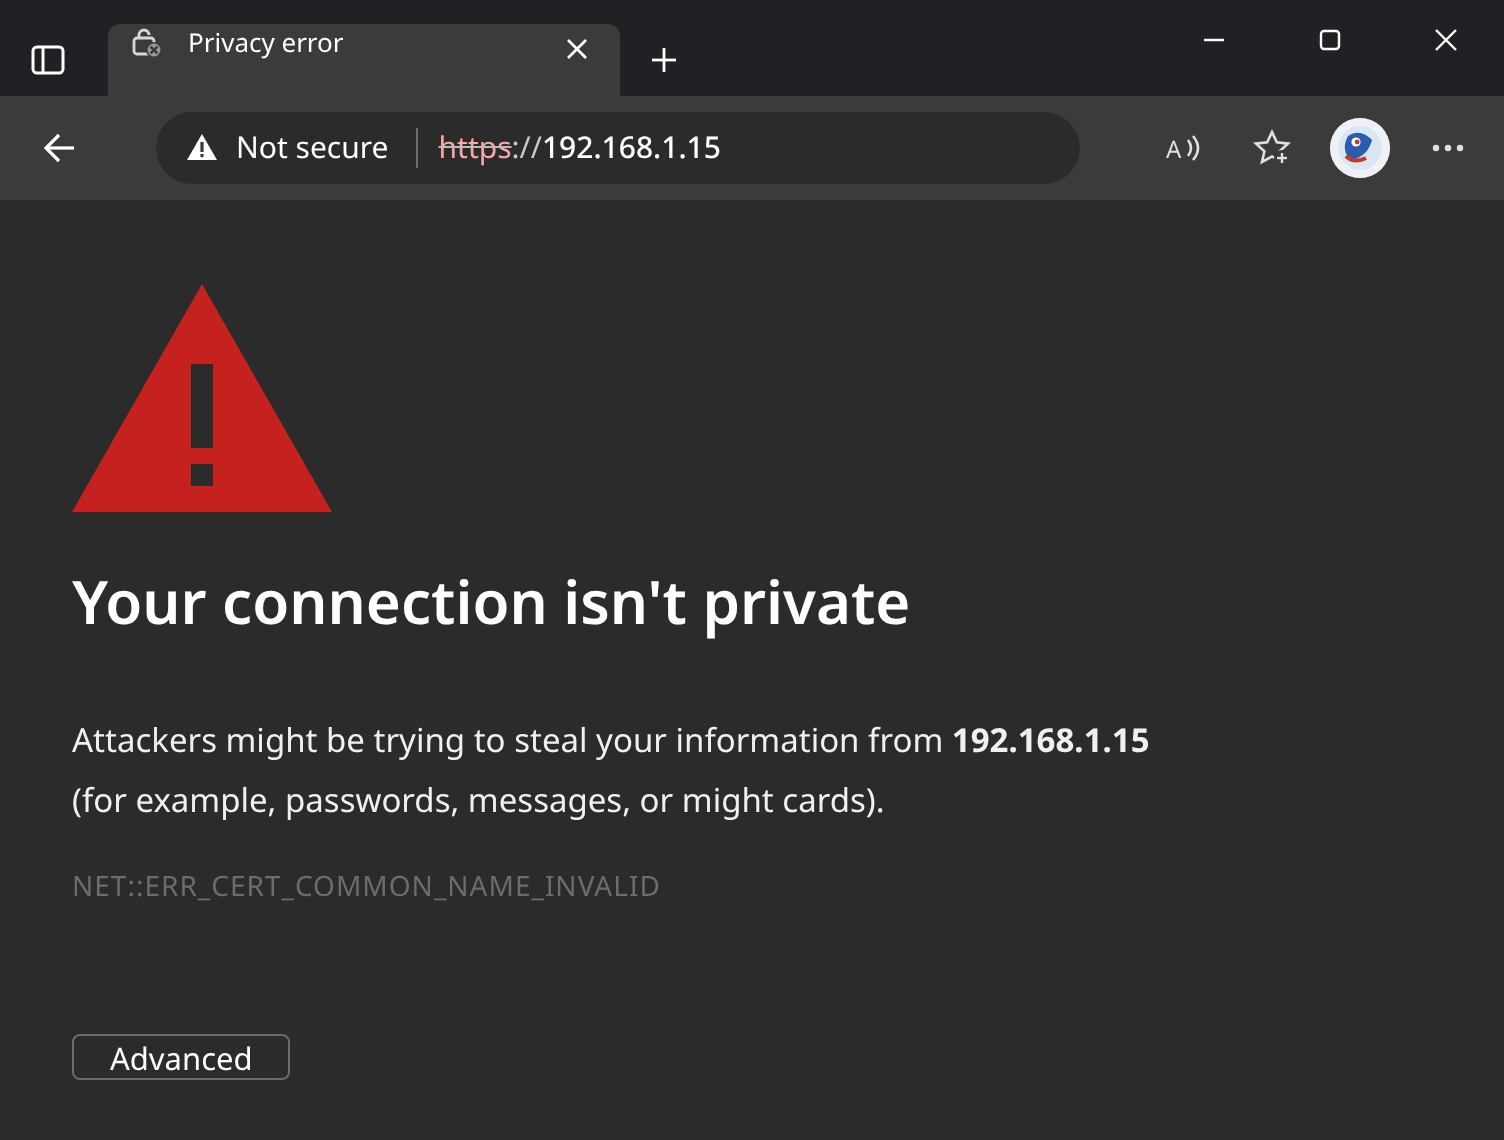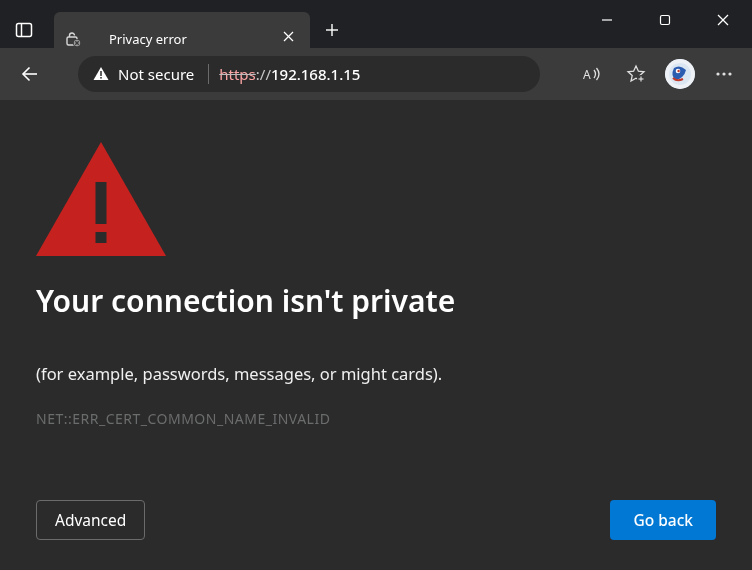--- a/index.html
+++ b/index.html
@@ -4,21 +4,21 @@
 <style>
   * { box-sizing: border-box; margin: 0; padding: 0; font-family: "Segoe UI", system-ui, sans-serif; }
   body { width: 752px; height: 570px; background: #202124; overflow: hidden; }
 
   
   .titlebar { height: 48px; background: #202124; display: flex; align-items: flex-end; }
   .tab-actions-left { display: flex; align-items: center; padding: 0 8px 8px 14px; }
   .tab-strip { display: flex; align-items: flex-end; flex: 1; height: 100%; }
   .tab {
     height: 36px; width: 256px; background: #3b3b3b; border-radius: 6px 6px 0 0;
-    display: flex; align-items: flex-end; padding: 0 10px; gap: 27px;
+    display: flex; align-items: flex-start; padding: 0 10px; gap: 12px;
     margin-left: 12px;
   }
   .tab-title { color: #fff; font-size: 13px; flex: 1; white-space: nowrap; overflow: hidden; text-overflow: ellipsis; }
   .tab-close { width: 24px; height: 24px; display: flex; align-items: center; justify-content: center; border-radius: 4px; }
   .new-tab { width: 32px; height: 32px; display: flex; align-items: center; justify-content: center; margin-left: 6px; margin-bottom: 2px; }
   .window-controls { display: flex; margin-left: auto; height: 48px; }
   .win-btn { width: 58px; height: 40px; display: flex; align-items: center; justify-content: center; }
 
   
   .toolbar { height: 52px; background: #3b3b3b; display: flex; align-items: center; padding: 0 10px; gap: 28px; }
@@ -44,21 +44,21 @@
   
   .content { height: calc(570px - 48px - 52px); background: #2b2b2b; padding: 42px 36px 30px 36px; color: #fff; display: flex; flex-direction: column; }
   .warn-triangle { margin-bottom: 24px; }
   .heading { font-size: 30px; font-weight: 600; margin-bottom: 36px; }
   .body-text { font-size: 16.5px; line-height: 1.55; color: #f0f0f0; }
   .body-ip { font-weight: 700; }
   .body-sub { margin-top: 4px; }
   .err-code { margin-top: 22px; font-size: 14px; color: #6b6c6d; letter-spacing: 0.5px; }
   .button-row { margin-top: auto; display: flex; justify-content: space-between; align-items: center; padding-top: 22px; }
   .btn {
-    height: 40px; padding: 0 18px; font-size: 15.5px; border-radius: 4px;
+    height: 23px; padding: 0 18px; font-size: 15.5px; border-radius: 4px;
     display: inline-flex; align-items: center; cursor: pointer; border: 1px solid transparent;
   }
   .btn-secondary { background: #2b2b2b; border: 1px solid #6b6b6b; color: #fff; }
   .btn-primary { background: #0078d4; color: #fff; font-weight: 500; padding: 0 22px; }
 
   svg { display: block; }
 </style>
 </head>
 <body>
 
@@ -178,25 +178,25 @@
   <div class="warn-triangle">
     <svg width="130" height="114" viewBox="0 0 130 114">
       <polygon points="65,0 130,114 0,114" fill="#c5221f"></polygon>
       <rect x="59.5" y="40" width="11" height="42" fill="#2b2b2b"></rect>
       <rect x="59.5" y="90" width="11" height="11" fill="#2b2b2b"></rect>
     </svg>
   </div>
 
   <h1 class="heading">Your connection isn't private</h1>
 
+  <p class="body-text">
+    <span>Attackers might be trying to steal your information from </span><span class="body-ip">192.168.1.15</span>
+  </p>
   <p class="body-text body-sub">(for example, passwords, messages, or might cards).</p>
 
   <div class="err-code">NET::ERR_CERT_COMMON_NAME_INVALID</div>
 
   <div class="button-row">
     <div class="btn btn-secondary">
       <span>Advanced</span>
     </div>
-    <div class="btn btn-primary">
-      <span>Go back</span>
-    </div>
   </div>
 </div>
 
 </body></html>

